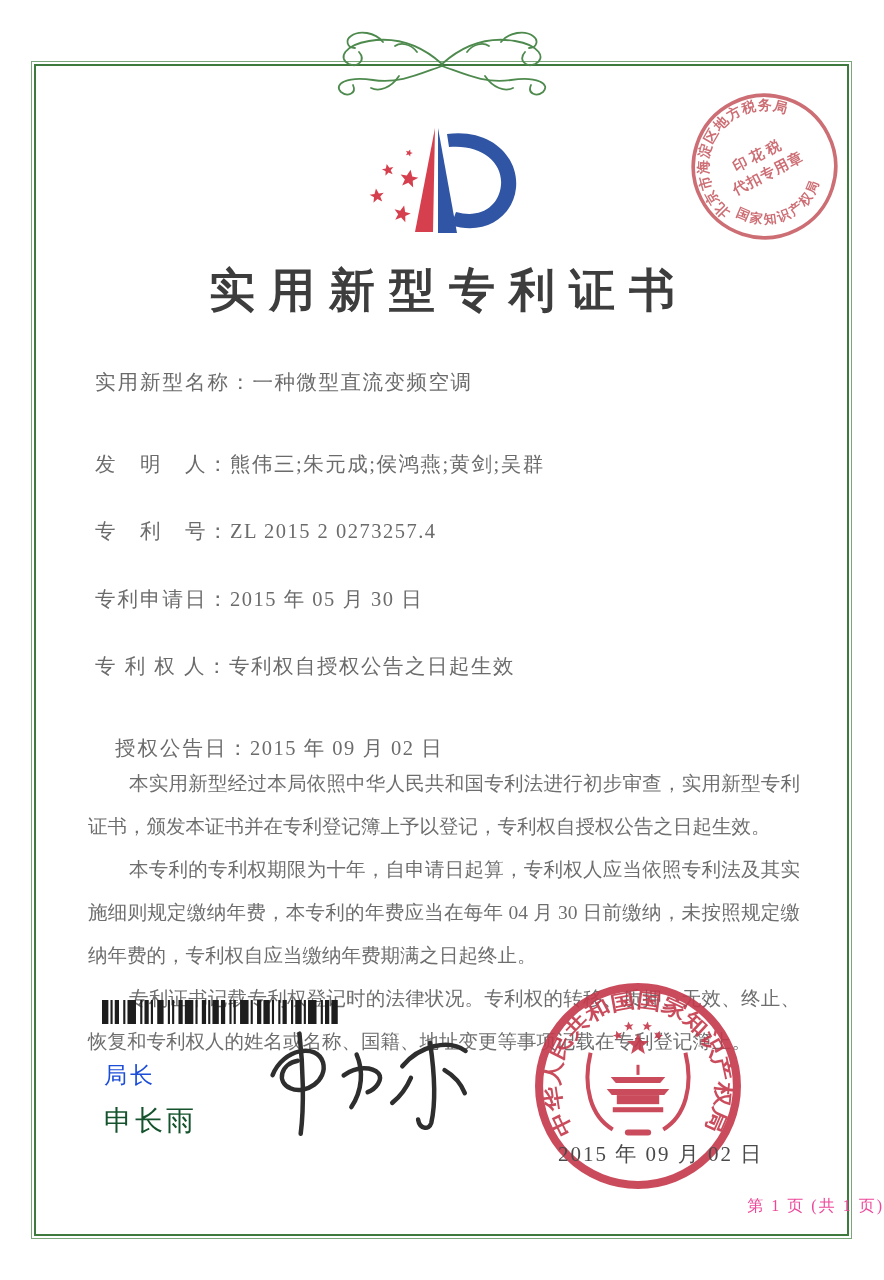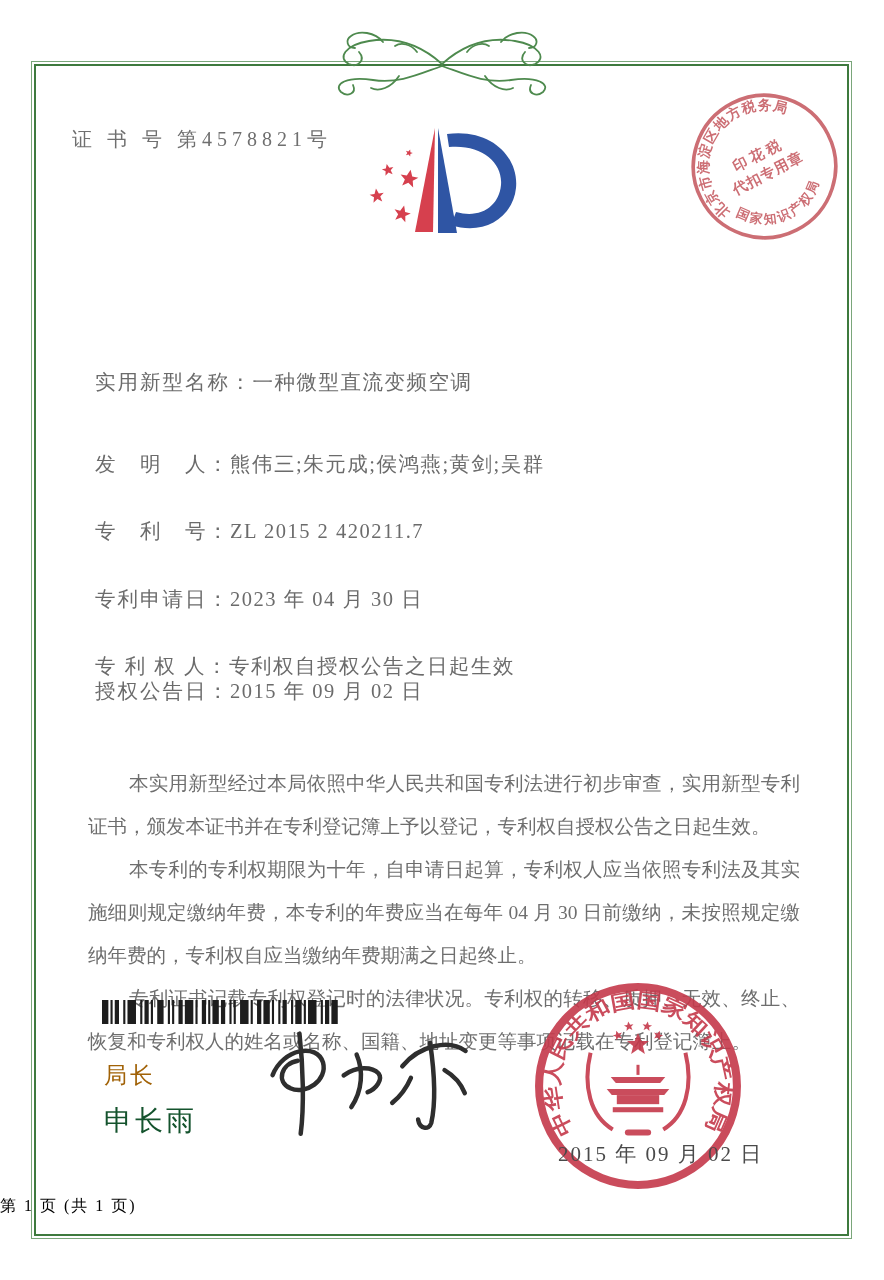--- a/index.html
+++ b/index.html
@@ -29,28 +29,28 @@
   }
   .field-row{
     left:95px;font-size:20.5px;color:#6b6b6b;white-space:nowrap;letter-spacing:1.5px;
   }
   .field-row .lbl{letter-spacing:2px;}
   .body-text{
     left:88px;top:762px;width:712px;color:#6e6e6e;font-size:19.5px;
     text-align:justify;
   }
   .body-text p{margin:0;line-height:43px;text-indent:2.1em;}
-  .sig-title{left:104px;top:1060px;font-size:23px;color:#a16207;letter-spacing:3px;}
+  .sig-title{left:104px;top:1060px;font-size:23px;color:#1d4ed8;letter-spacing:3px;}
   .sig-name{left:104px;top:1102px;font-size:28px;color:#14532d;letter-spacing:3px;}
   .seal-date{
     left:558px;top:1140px;font-size:21px;color:#4a4a4a;letter-spacing:2px;
     z-index:5;white-space:nowrap;
   }
   .footer-page{
-    left:0;top:1196px;width:884px;text-align:left;font-size:16px;color:#000000;
+    left:0;top:1196px;width:884px;text-align:right;font-size:16px;color:#ec4899;
     letter-spacing:2px;
   }
   svg{display:block;}
   .seal-big{opacity:.9;}
   .tax-stamp{opacity:.85;transform:rotate(-27deg);}
   .signature{transform:rotate(-3deg);}
 </style>
 </head>
 <body>
 
@@ -66,21 +66,20 @@
         <path d="M155,38 C135,20 112,10 82,15 C58,19 50,32 62,38 C71,42 79,34 72,26"></path>
         <path d="M155,40 C132,48 112,58 86,54 C60,50 46,58 54,66 C60,71 70,68 66,59"></path>
         <path d="M96,16 C88,6 72,4 64,10 C58,14 60,22 68,22"></path>
         <path d="M112,50 C104,62 92,66 84,62"></path>
         <path d="M130,26 C124,18 114,16 108,20"></path>
       </g>
       <use href="#halfF" transform="translate(310,0) scale(-1,1)"></use>
     </g>
   </svg>
 
-  <div class="abs cert-no">证 书 号 第4578821号</div>
 
   <svg class="abs" style="left:345px;top:120px;" width="215" height="140" viewBox="0 0 215 140">
     <defs>
       <path id="star5" d="M0,-10 L2.9,-3.1 L9.5,-3.1 L4.2,1.2 L5.9,8.1 L0,4 L-5.9,8.1 L-4.2,1.2 L-9.5,-3.1 L-2.9,-3.1 Z"></path>
     </defs>
     <g fill="#d6404e">
       <use href="#star5" transform="translate(64,33) scale(0.38) rotate(18)"></use>
       <use href="#star5" transform="translate(43,50) scale(0.62) rotate(-12)"></use>
       <use href="#star5" transform="translate(64,59) scale(0.95) rotate(10)"></use>
       <use href="#star5" transform="translate(32,76) scale(0.75) rotate(-8)"></use>
@@ -100,37 +99,38 @@
     <text font-size="13.5" fill="#c4555c" font-weight="bold" letter-spacing="1">
       <textPath href="#taxTop" startOffset="4">北京市海淀区地方税务局</textPath>
     </text>
     <text font-size="12.5" fill="#c4555c" font-weight="bold" letter-spacing="2">
       <textPath href="#taxBottom" startOffset="12">国家知识产权局</textPath>
     </text>
     <text x="80" y="72" text-anchor="middle" font-size="14" fill="#c4555c" font-weight="bold" letter-spacing="4">印花税</text>
     <text x="80" y="92" text-anchor="middle" font-size="14" fill="#c4555c" font-weight="bold" letter-spacing="1">代扣专用章</text>
   </svg>
 
+  <div class="abs cert-title">实用新型专利证书</div>
 
   <div class="abs field-row" style="top:368px;">
     <span class="lbl">实用新型名称：</span><span>一种微型直流变频空调</span>
   </div>
   <div class="abs field-row" style="top:450px;text-align:center;">
     <span class="lbl">发　明　人：</span><span>熊伟三;朱元成;侯鸿燕;黄剑;吴群</span>
   </div>
   <div class="abs field-row" style="top:517px;">
-    <span class="lbl">专　利　号：</span><span>ZL 2015 2 420211.7</span>
+    <span class="lbl">专　利　号：</span><span>ZL 2015 2 0273257.4</span>
   </div>
   <div class="abs field-row" style="top:585px;">
-    <span class="lbl">专利申请日：</span><span>2023 年 04 月 30 日</span>
+    <span class="lbl">专利申请日：</span><span>2015 年 05 月 30 日</span>
   </div>
   <div class="abs field-row" style="top:652px;">
     <span class="lbl">专 利 权 人：</span><span>专利权自授权公告之日起生效</span>
   </div>
-  <div class="abs field-row" style="top:677px;">
+  <div class="abs field-row" style="top:734px;margin-left:20px;">
     <span class="lbl">授权公告日：</span><span>2015 年 09 月 02 日</span>
   </div>
 
   <div class="abs body-text">
     <p>本实用新型经过本局依照中华人民共和国专利法进行初步审查，实用新型专利证书，颁发本证书并在专利登记簿上予以登记，专利权自授权公告之日起生效。</p>
     <p>本专利的专利权期限为十年，自申请日起算，专利权人应当依照专利法及其实施细则规定缴纳年费，本专利的年费应当在每年 04 月 30 日前缴纳，未按照规定缴纳年费的，专利权自应当缴纳年费期满之日起终止。</p>
     <p>专利证书记载专利权登记时的法律状况。专利权的转移、质押、无效、终止、恢复和专利权人的姓名或名称、国籍、地址变更等事项记载在专利登记簿上。</p>
   </div>
 
   <svg class="abs" style="left:102px;top:1000px;" width="240" height="24" preserveAspectRatio="none" id="barcode-svg" viewBox="0 0 113 24">

